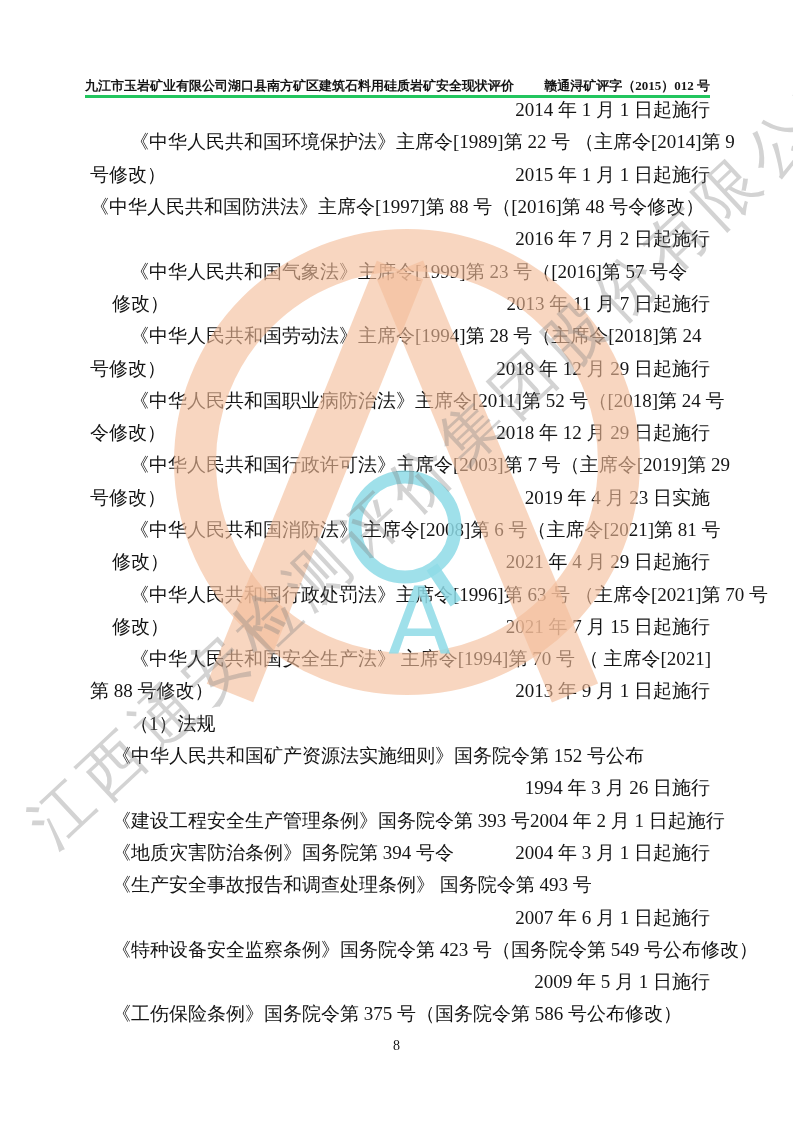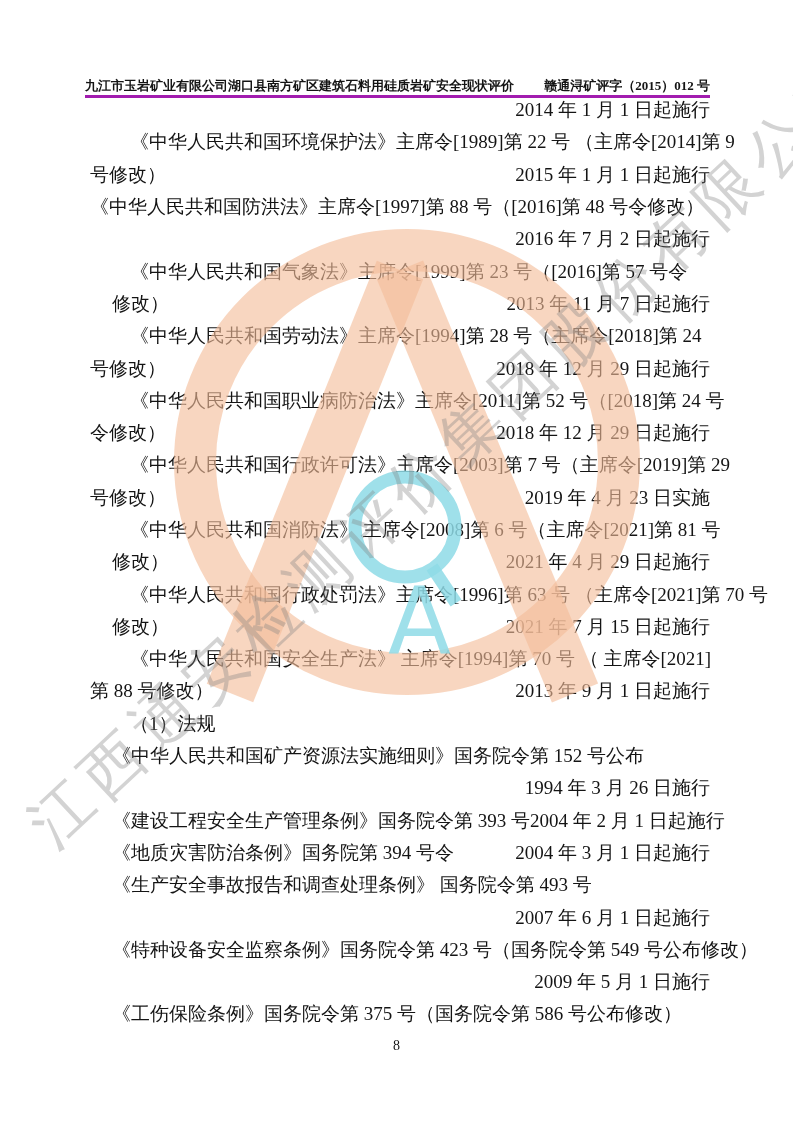--- a/index.html
+++ b/index.html
@@ -8,21 +8,21 @@
     width:793px;height:1122px;
     background:#ffffff;
     overflow:hidden;
     font-family:"Liberation Serif","DejaVu Serif",serif;
     color:#141414;
   }
   
   .header{
     position:absolute;left:85px;right:83px;top:70px;height:25px;
     display:flex;justify-content:space-between;align-items:flex-end;
-    border-bottom:3px solid #a21caf;
+    border-bottom:3px solid #22c55e;
     font-size:13px;font-weight:bold;
     white-space:nowrap;
     z-index:2;
   }
   
   .body-text{
     position:absolute;left:90px;top:94px;width:620px;
     font-size:19px;
     z-index:2;
   }

